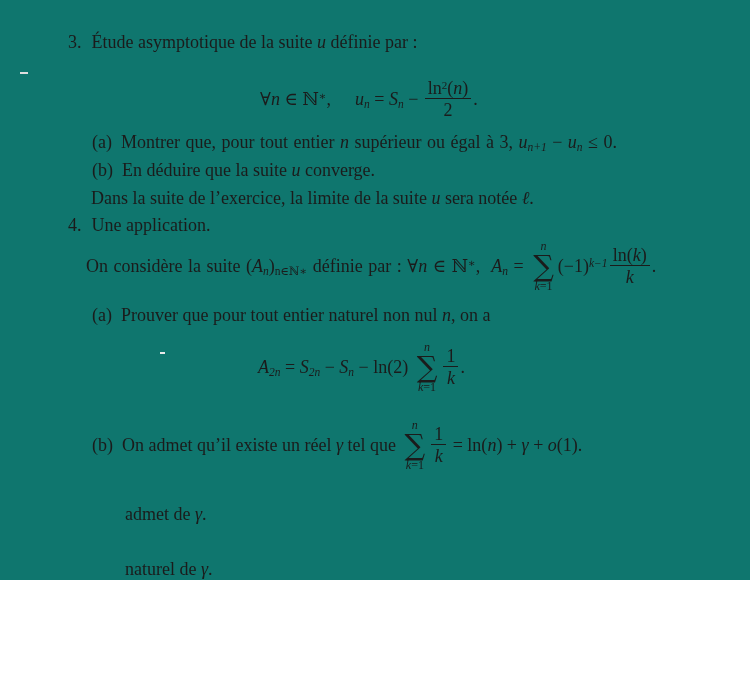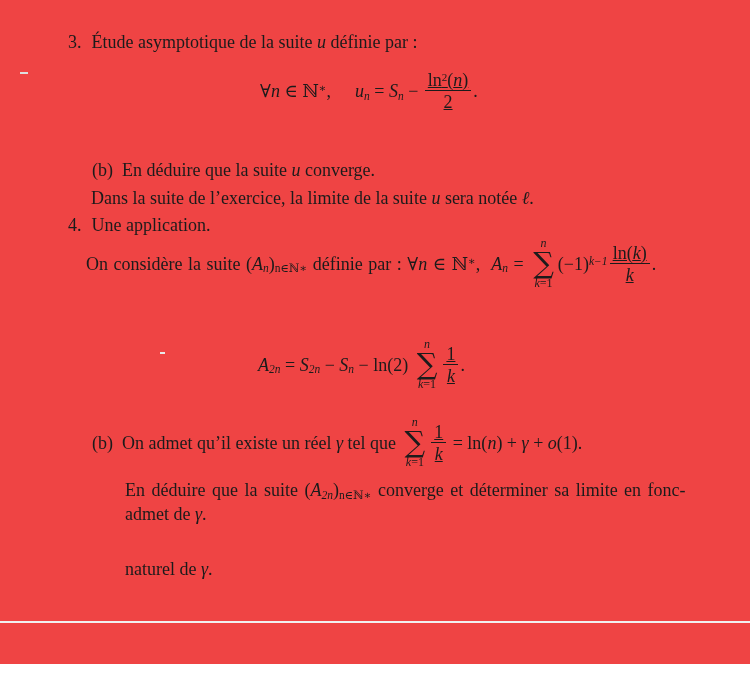--- a/index.html
+++ b/index.html
@@ -1,72 +1,73 @@
 <!DOCTYPE html>
 <html><head>
 <meta charset="utf-8">
 <style>
   html,body { margin:0; padding:0; background:#ffffff; }
   .page {
-    position:relative; width:750px; height:664px; background:#ef4444;
+    position:relative; width:750px; height:580px; background:#0f766e;
     color:#1b1b1b; font-family:"Liberation Serif","DejaVu Serif","DejaVu Sans",serif;
     font-size:18px; overflow:hidden;
   }
   .line { position:absolute; white-space:nowrap; line-height:24px; }
   i { font-style:italic; }
   .lbl { display:inline-block; margin-right:9px; }
   .lbl.n { margin-right:10px; }
   sub.m { font-size:11.5px; line-height:0; vertical-align:-0.22em; letter-spacing:0; }
   sup.m { font-size:11.5px; line-height:0; vertical-align:0.42em; }
   sup.m2 { font-size:11px; line-height:0; vertical-align:0.45em; }
   .qgap { display:inline-block; width:24px; }
-  .frac { display:inline-block; vertical-align:middle; text-align:center; margin:0 2px; transform:translateY(-2px);text-decoration:underline; }
+  .frac { display:inline-block; vertical-align:middle; text-align:center; margin:8px 2px; transform:translateY(-2px); }
   .frac .fn { display:block; line-height:20px; padding:0 3px 0; border-bottom:1.3px solid #1b1b1b; }
   .frac .fd { display:block; line-height:20px; padding-top:1px; }
   .sum { display:inline-flex; flex-direction:column; align-items:center; vertical-align:middle; margin:0 4px; transform:translateY(-2px); }
   .sum .sl { font-size:12px; line-height:13px; }
   .sum .sg { font-size:29px; line-height:27px; font-family:"DejaVu Serif","DejaVu Sans",serif; }
   .artifact { position:absolute; }
 </style>
 </head>
 <body>
 
 <div class="page">
 
   <div class="line" style="left:68px;top:30px"><span class="lbl n">3.</span><span>Étude asymptotique de la suite </span><i>u</i><span> définie par :</span></div>
 
   <div class="line" style="left:260px;top:72px"><span>∀</span><i>n</i><span> ∈ </span><span>ℕ</span><sup class="m">∗</sup><span>,</span><span class="qgap"></span><i>u</i><sub class="m"><i>n</i></sub><span> = </span><i>S</i><sub class="m"><i>n</i></sub><span> − </span><span class="frac"><span class="fn"><span>ln</span><sup class="m2">2</sup><span>(</span><i>n</i><span>)</span></span><span class="fd">2</span></span><span>.</span></div>
 
+  <div class="line" style="left:92px;top:130px;word-spacing:1px"><span class="lbl">(a)</span><span>Montrer que, pour tout entier </span><i>n</i><span> supérieur ou égal à 3, </span><i>u</i><sub class="m"><i>n+1</i></sub><span> − </span><i>u</i><sub class="m"><i>n</i></sub><span> ≤ 0.</span></div>
 
   <div class="line" style="left:91px;top:186px"><span>Dans la suite de l’exercice, la limite de la suite </span><i>u</i><span> sera notée </span><i>ℓ</i><span>.</span></div>
 
   <div class="line" style="left:92px;top:158px"><span class="lbl">(b)</span><span>En déduire que la suite </span><i>u</i><span> converge.</span></div>
 
   <div class="line" style="left:68px;top:213px"><span class="lbl n">4.</span><span>Une application.</span></div>
 
   <div class="line" style="left:86px;top:239px;word-spacing:1px"><span>On considère la suite </span><span>(</span><i>A</i><sub class="m"><i>n</i></sub><span>)</span><sub class="m">n∈ℕ∗</sub><span> définie par : </span><span>∀</span><i>n</i><span> ∈ </span><span>ℕ</span><sup class="m">∗</sup><span>,&nbsp; </span><i>A</i><sub class="m"><i>n</i></sub><span> = </span><span class="sum">
         <span class="sl"><i>n</i></span>
         <span class="sg">∑</span>
         <span class="sl"><i>k</i><span>=1</span></span>
       </span><span>(−1)</span><sup class="m"><i>k−1</i></sup><span class="frac"><span class="fn"><span>ln(</span><i>k</i><span>)</span></span><span class="fd"><i>k</i></span></span><span>.</span></div>
 
+  <div class="line" style="left:92px;top:303px"><span class="lbl">(a)</span><span>Prouver que pour tout entier naturel non nul </span><i>n</i><span>, on a</span></div>
 
   <div class="line" style="left:258px;top:340px"><i>A</i><sub class="m"><i>2n</i></sub><span> = </span><i>S</i><sub class="m"><i>2n</i></sub><span> − </span><i>S</i><sub class="m"><i>n</i></sub><span> − ln(2) </span><span class="sum">
         <span class="sl"><i>n</i></span>
         <span class="sg">∑</span>
         <span class="sl"><i>k</i><span>=1</span></span>
       </span><span class="frac"><span class="fn"><span>1</span></span><span class="fd"><i>k</i></span></span><span>.</span></div>
 
   <div class="line" style="left:92px;top:418px"><span class="lbl">(b)</span><span>On admet qu’il existe un réel </span><i>γ</i><span> tel que </span><span class="sum">
         <span class="sl"><i>n</i></span>
         <span class="sg">∑</span>
         <span class="sl"><i>k</i><span>=1</span></span>
       </span><span class="frac"><span class="fn"><span>1</span></span><span class="fd"><i>k</i></span></span><span> = ln(</span><i>n</i><span>) + </span><i>γ</i><span> + </span><i>o</i><span>(1).</span></div>
 
-  <div class="line" style="left:125px;top:478px;word-spacing:2px"><span>En déduire que la suite </span><span>(</span><i>A</i><sub class="m"><i>2n</i></sub><span>)</span><sub class="m">n∈ℕ∗</sub><span> converge et déterminer sa limite en fonc-</span></div>
 
   <div class="line" style="left:125px;top:502px"><span>admet de </span><i>γ</i><span>.</span></div>
 
 
   <div class="line" style="left:125px;top:557px"><span>naturel de </span><i>γ</i><span>.</span></div>
 
 
   <div class="artifact" style="left:20px;top:72px;width:8px;height:2px;background:#dedede"></div>
   <div class="artifact" style="left:160px;top:352px;width:5px;height:2px;background:#e9e9e9"></div>
   <div class="artifact" style="left:0;top:621px;width:750px;height:2px;background:#f1f1f1"></div>

